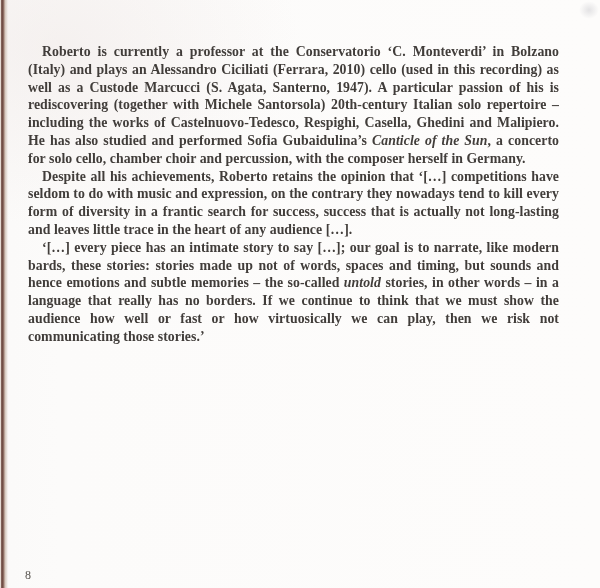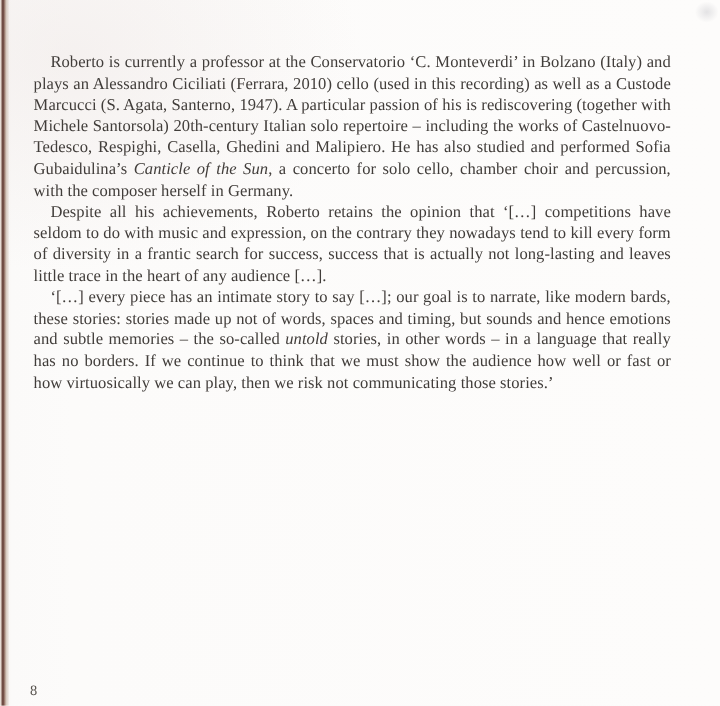--- a/index.html
+++ b/index.html
@@ -48,20 +48,21 @@
   .text-block {
     position: absolute;
     left: 28px;
     right: 41px;
     top: 43px;
     color: #413d3a;
     font-size: 13.8px;
     line-height: 17.8px;
     text-align: justify;
     letter-spacing: 0.05px;
+    font-weight: bold;
   }
   .para {
     margin: 0;
     text-indent: 14px;
   }
   .italic {
     font-style: italic;
   }
   .page-number {
     position: absolute;

